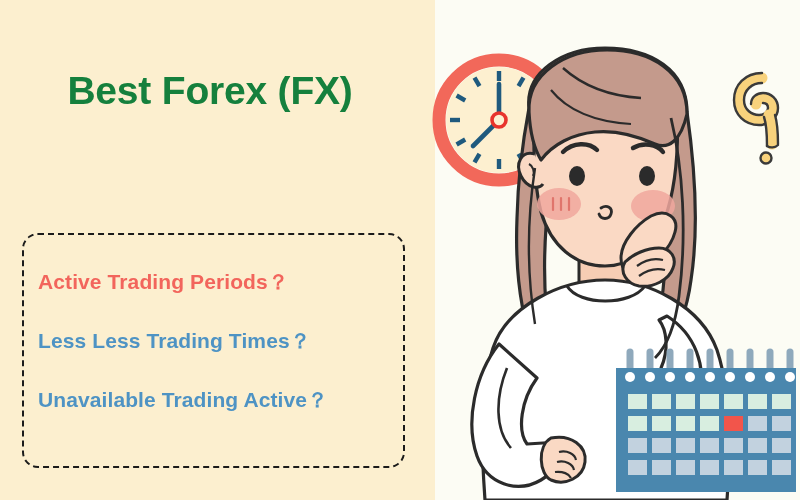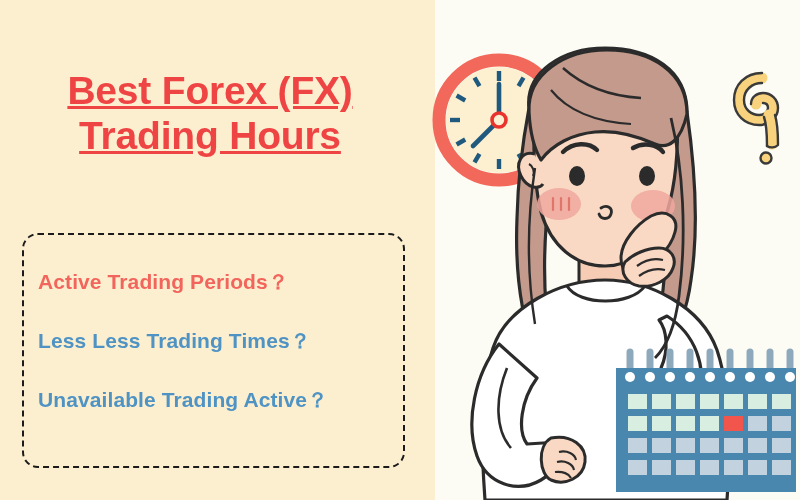--- a/index.html
+++ b/index.html
@@ -34,24 +34,23 @@
     position: absolute;
     left: 0; top: 68px;
     width: 420px;
     text-align: center;
     line-height: 1.16;
   }
   .title-line {
     display: block;
     font-size: 39px;
     font-weight: bold;
-    color: #ef4444;
+    color: #15803d;
     letter-spacing: -0.2px;
     white-space: nowrap;
-    text-decoration: underline;
   }
 
   
   .dashed-box {
     position: absolute;
     left: 22px; top: 233px;
     width: 383px; height: 235px;
     border: 2px dashed #1b1b1b;
     border-radius: 16px;
     box-sizing: border-box;
@@ -105,21 +104,20 @@
 </head>
 <body>
 
 <div id="stage">
 
   <div class="panel-left"></div>
   <div class="panel-right"></div>
 
   <div class="title-block">
     <span class="title-line">Best Forex (FX)</span>
-    <span class="title-line">Trading Hours</span>
   </div>
 
   <div class="dashed-box"></div>
   <div class="list-items">
     <div class="list-item li-red">Active Trading Periods？</div>
     <div class="list-item li-blue">Less Less Trading Times？</div>
     <div class="list-item li-blue">Unavailable Trading Active？</div>
   </div>
 
   <div class="clock">

